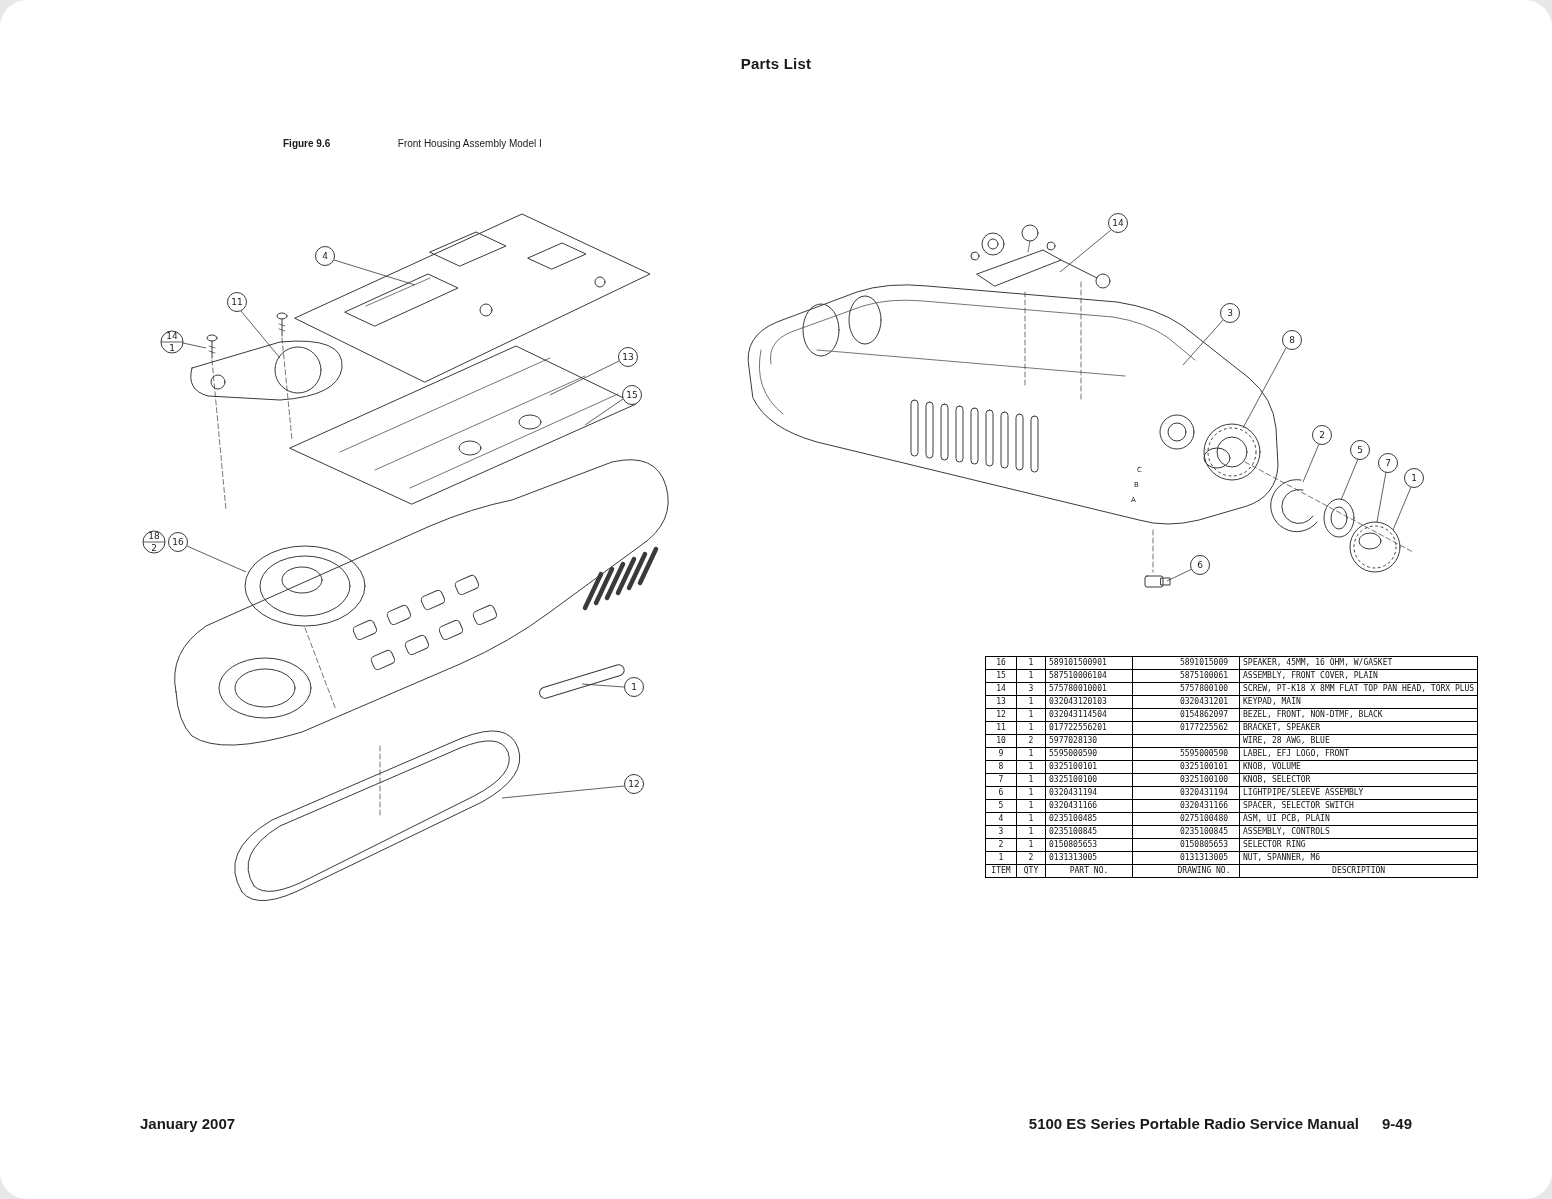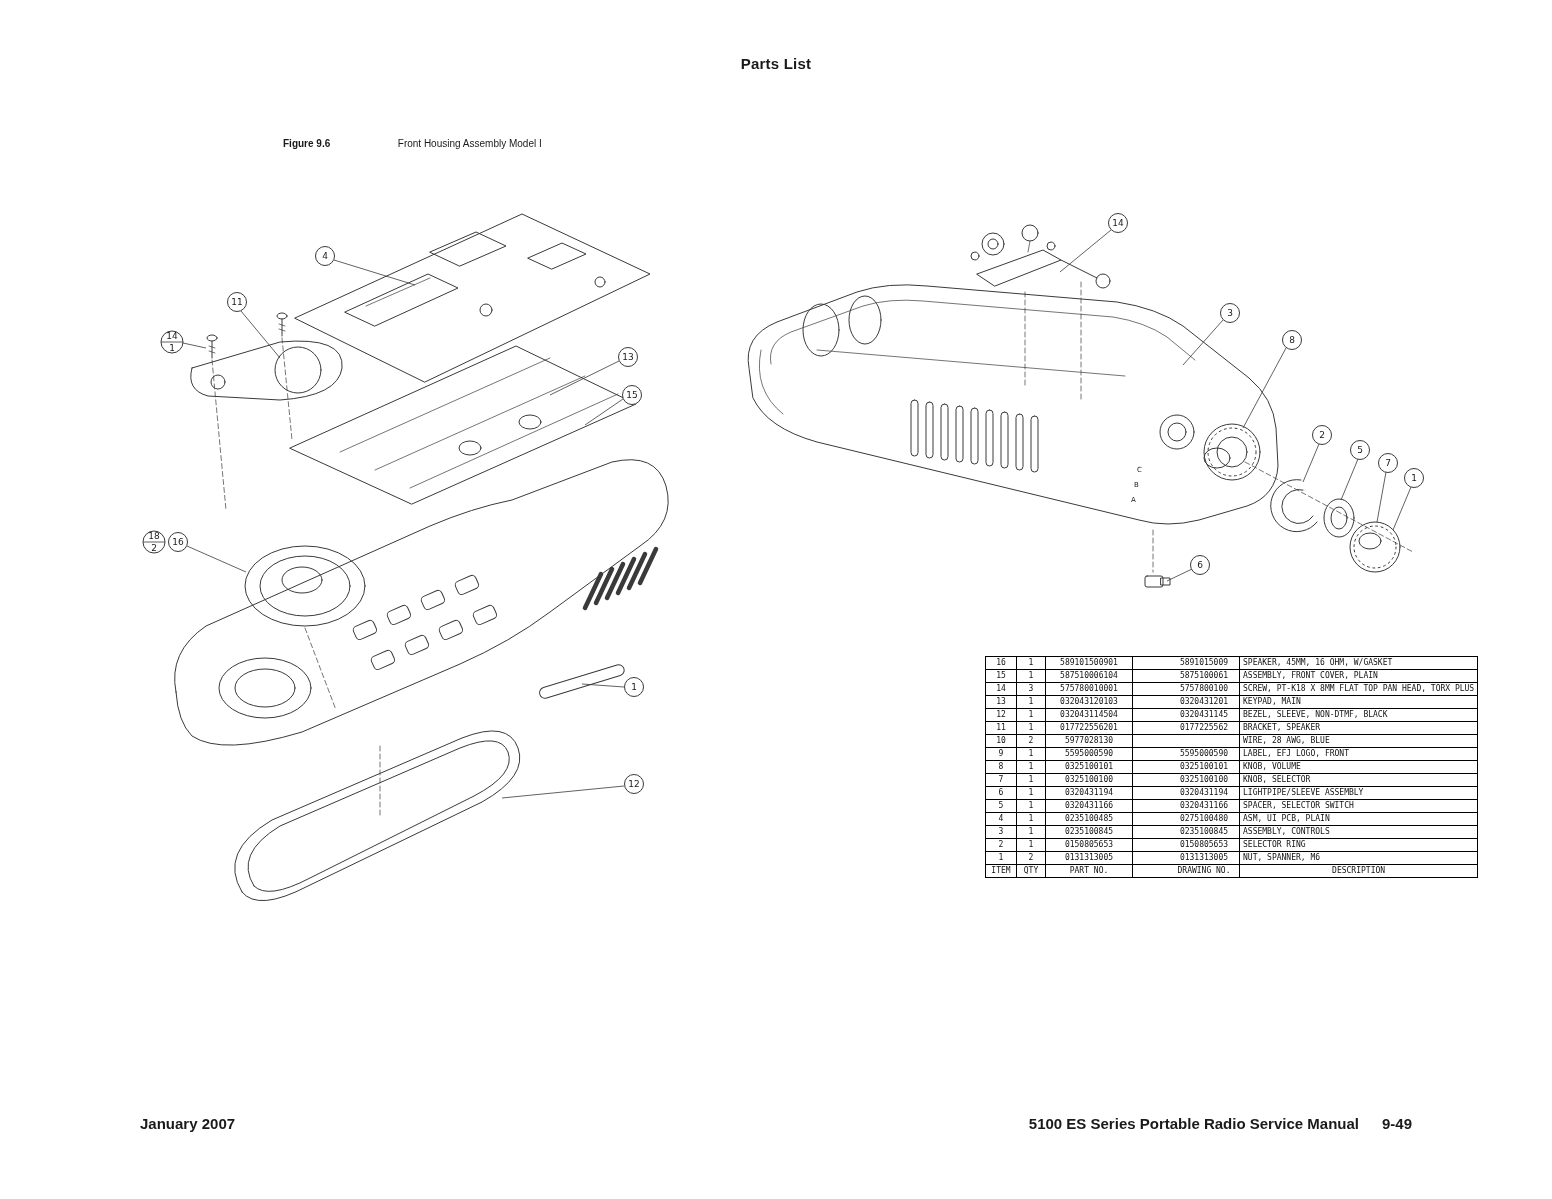--- a/index.html
+++ b/index.html
@@ -1,19 +1,20 @@
 <!DOCTYPE html>
 <html><head>
 <meta charset="utf-8">
 <style>
   html,body { margin:0; padding:0; background:#e8e8e8; }
   .page {
     position:relative; width:1552px; height:1199px; background:#ffffff;
     font-family:"Liberation Sans", sans-serif; color:#1a1a1a; overflow:hidden;
     margin:0 auto;
+    border-radius:27px;
   }
   .page-header {
     position:absolute; top:55px; left:0; width:100%; text-align:center;
     font-size:15px; font-weight:bold; letter-spacing:.2px;
   }
   .figure-caption { position:absolute; top:138px; left:283px; font-size:10px; }
   .figure-caption .fig-label { font-weight:bold; display:inline-block; width:112px; }
   .diag { position:absolute; }
   .ln path, .ln polygon, .ln rect, .ln circle, .ln ellipse, .ln line, .ln polyline {
     fill:none; stroke:#3a3a3a; stroke-width:1; stroke-linejoin:round; stroke-linecap:round;
@@ -30,21 +31,21 @@
     position:absolute; left:985px; top:656px; border-collapse:collapse;
     font-family:"DejaVu Sans Mono", monospace; font-size:8px; color:#111;
   }
   .parts-table td {
     border:1px solid #000; padding:1px 3px; height:10px; line-height:10px;
     white-space:nowrap; overflow:hidden;
   }
   .parts-table td.c { text-align:center; }
   .parts-table td.col-item { width:24px; }
   .parts-table td.col-qty { width:22px; }
-  .parts-table td.col-part { width:80px; text-align:center; }
+  .parts-table td.col-part { width:80px; }
   .parts-table td.col-draw { width:64px; text-align:center;padding-left:39px; }
   .parts-table td.col-desc { width:226px; text-align:left; }
   .parts-table tr.hdr td { text-align:center;margin-left:44px; }
   .footer-left { position:absolute; left:140px; top:1115px; font-size:15px; font-weight:bold; }
   .footer-right { position:absolute; right:140px; top:1115px; font-size:15px; font-weight:bold; text-align:right; }
   .footer-right .pageno { margin-left:23px; }
 </style>
 </head>
 <body>
 
@@ -333,22 +334,22 @@
       <td class="col-qty c">1</td>
       <td class="col-part">032043120103</td>
       <td class="col-draw">0320431201</td>
       <td class="col-desc">KEYPAD, MAIN</td>
     </tr>
 
     <tr>
       <td class="col-item c">12</td>
       <td class="col-qty c">1</td>
       <td class="col-part">032043114504</td>
-      <td class="col-draw">0320431145</td>
-      <td class="col-desc">BEZEL, SLEEVE, NON-DTMF, BLACK</td>
+      <td class="col-draw">0154862097</td>
+      <td class="col-desc">BEZEL, FRONT, NON-DTMF, BLACK</td>
     </tr>
 
     <tr>
       <td class="col-item c">11</td>
       <td class="col-qty c">1</td>
       <td class="col-part">017722556201</td>
       <td class="col-draw">0177225562</td>
       <td class="col-desc">BRACKET, SPEAKER</td>
     </tr>
 

